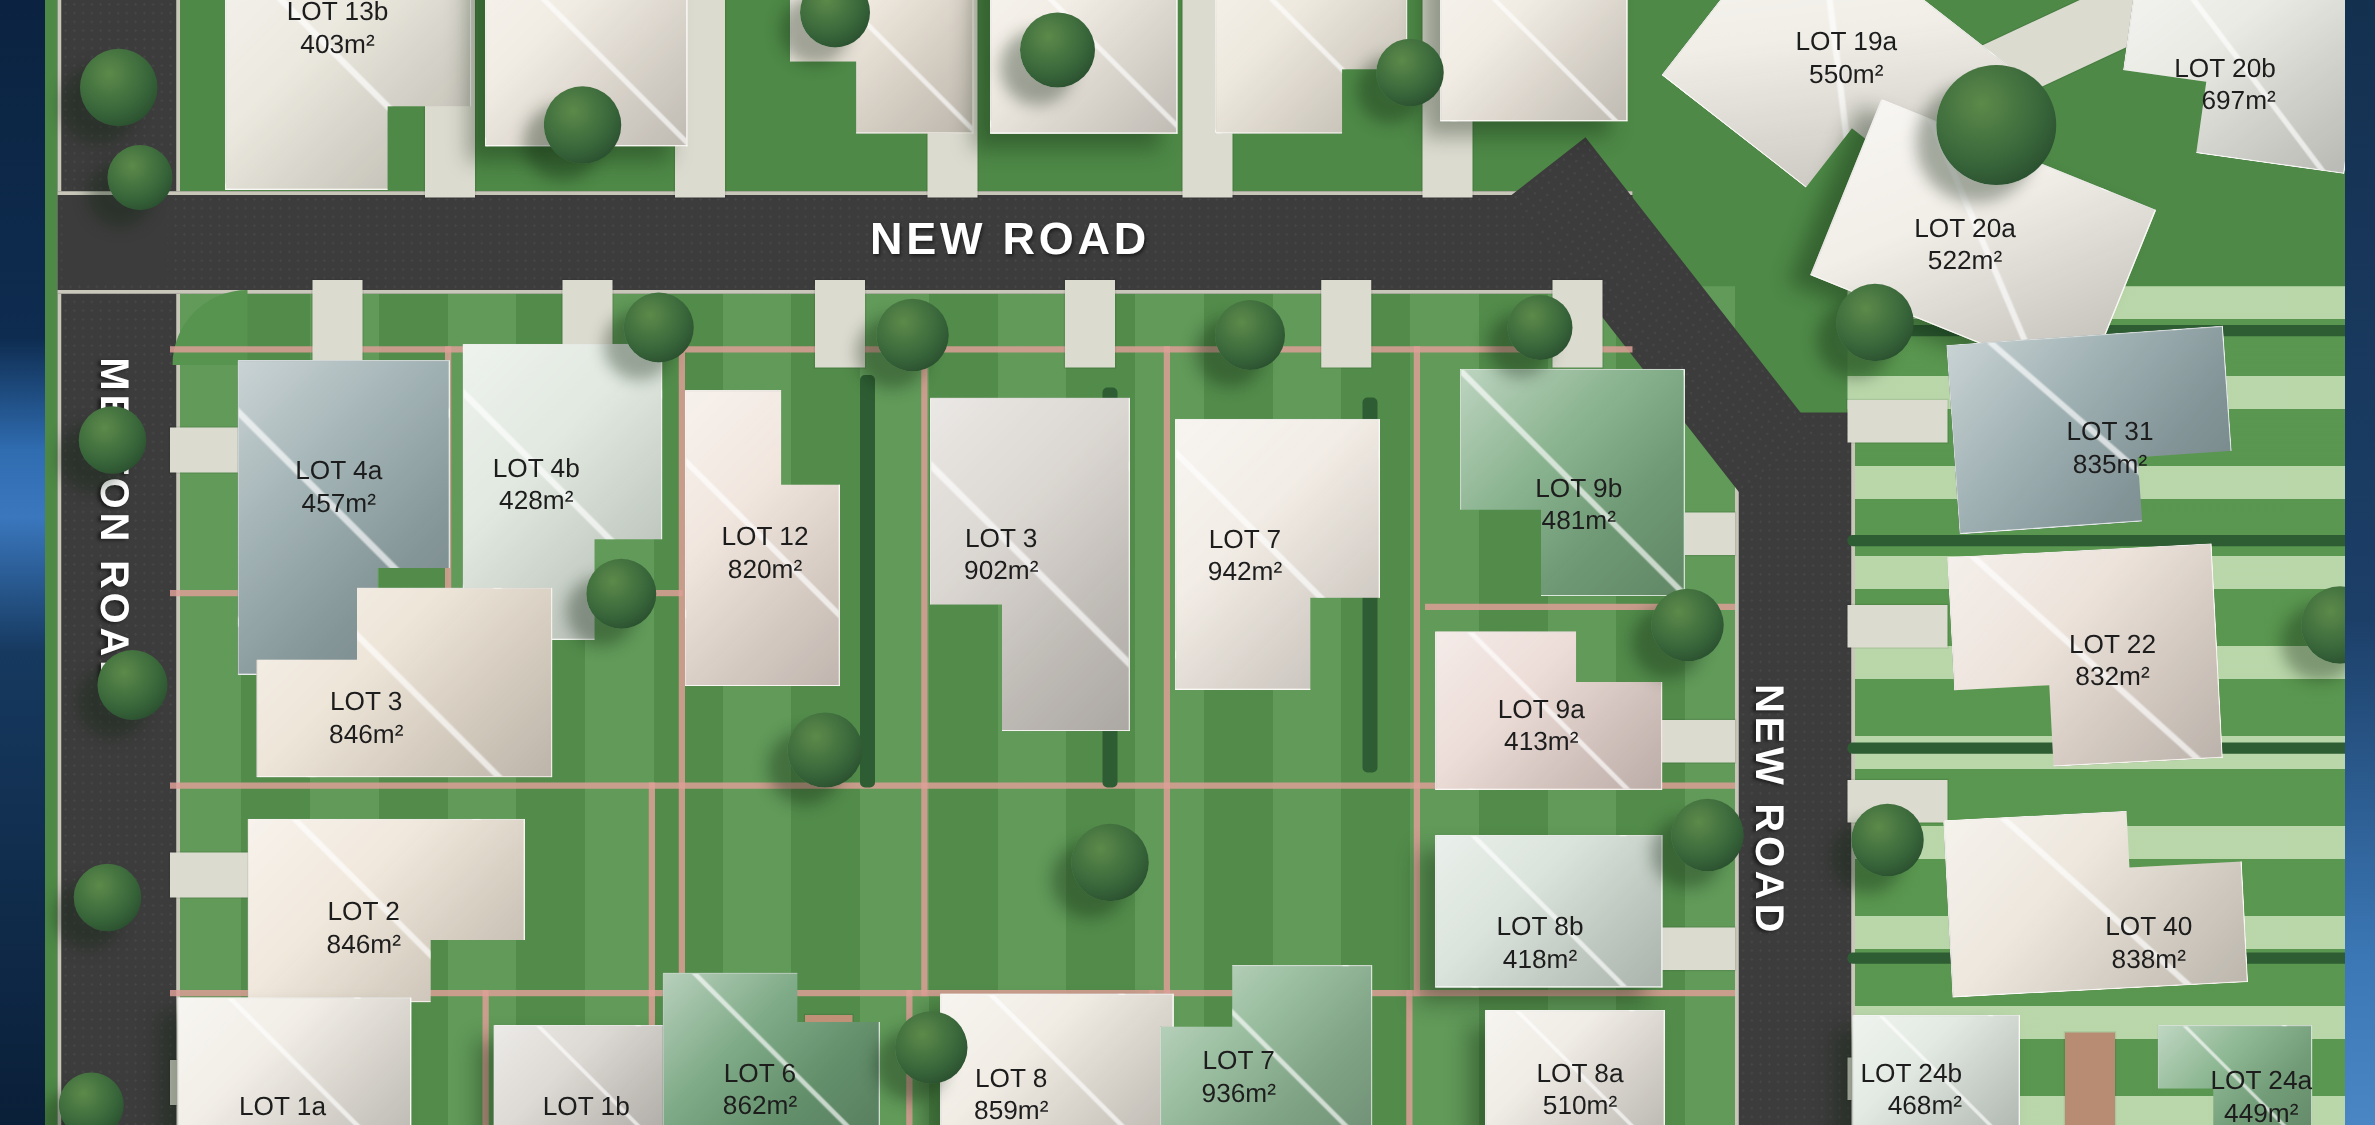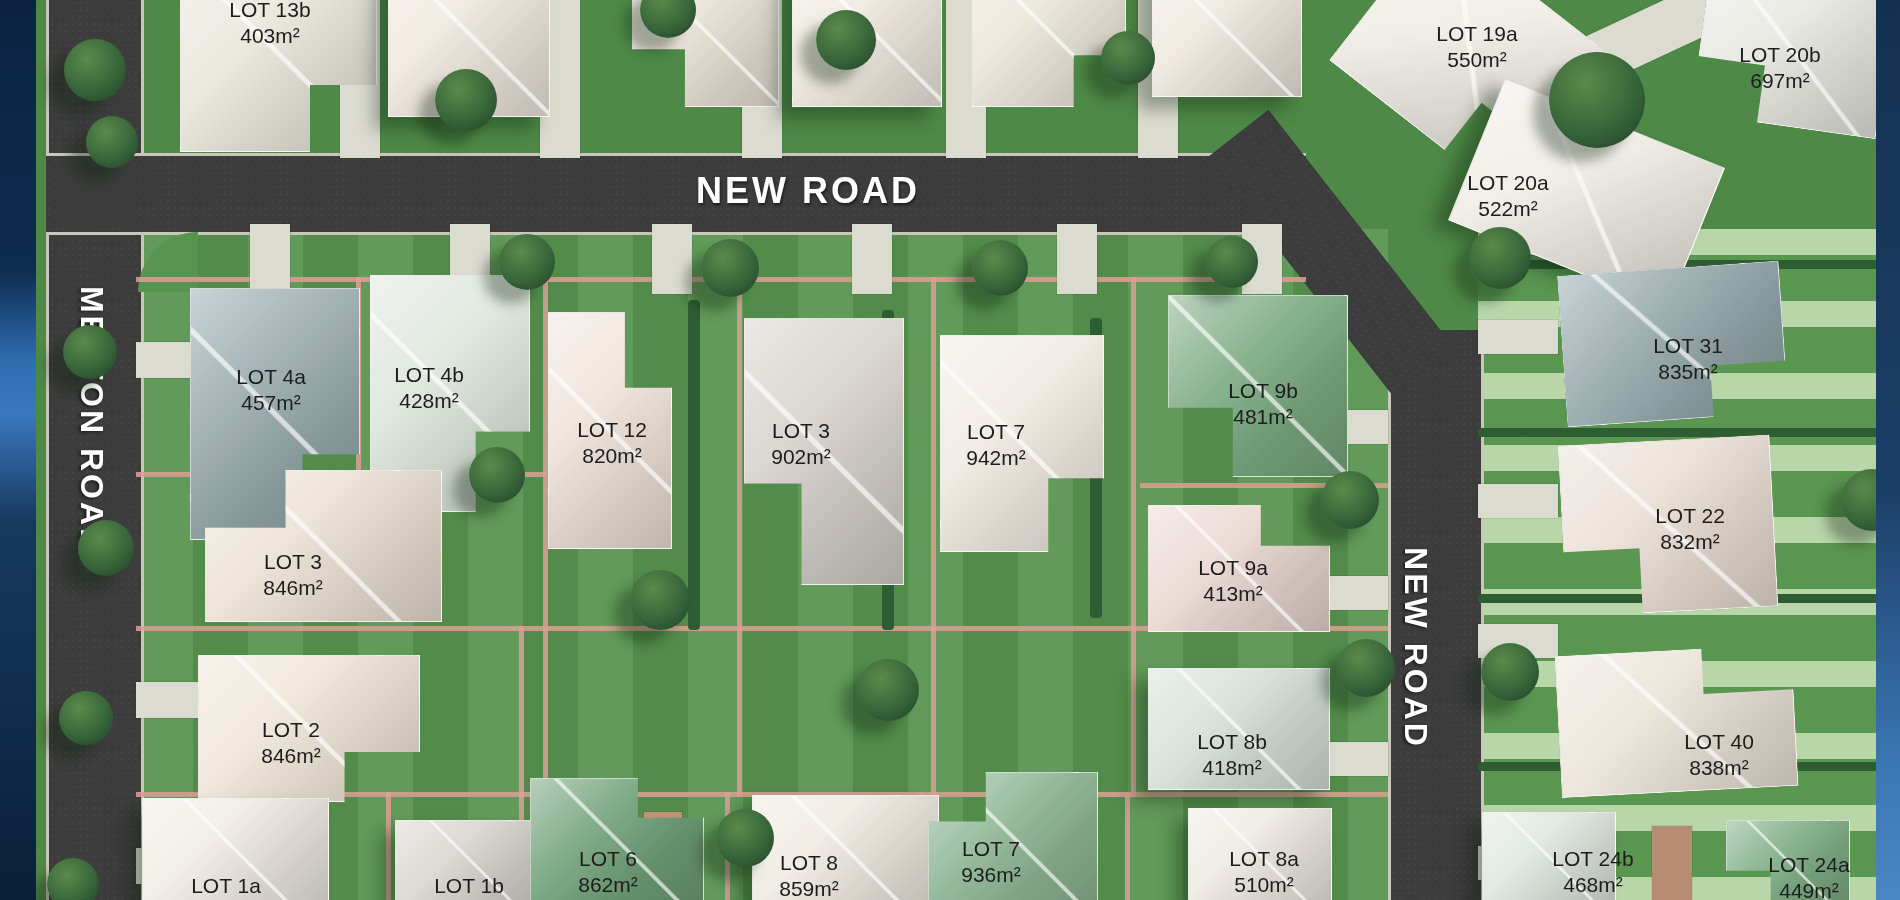--- a/index.html
+++ b/index.html
@@ -163,25 +163,25 @@
     <div class="tree" style="left: 1841px; top: 469px; width: 62px; height: 62px;"></div>
     <div class="tree" style="left: 1481px; top: 643px; width: 58px; height: 58px;"></div>
     <div class="lot" style="left: 270px; top: 23px;">
       <div>LOT 13b</div>
       <div>403m²</div>
     </div>
     <div class="lot" style="left: 1477px; top: 47px;">
       <div>LOT 19a</div>
       <div>550m²</div>
     </div>
-    <div class="lot" style="left: 1780px; top: 68px;">
+    <div class="lot" style="left: 1780px; top: 68px; text-align: right;">
       <div>LOT 20b</div>
       <div>697m²</div>
     </div>
-    <div class="lot" style="left: 1508px; top: 196px; text-align: center;">
+    <div class="lot" style="left: 1572px; top: 196px; text-align: center;">
       <div>LOT 20a</div>
       <div>522m²</div>
     </div>
     <div class="lot" style="left: 271px; top: 390px;">
       <div>LOT 4a</div>
       <div>457m²</div>
     </div>
     <div class="lot" style="left: 429px; top: 388px;">
       <div>LOT 4b</div>
       <div>428m²</div>
@@ -245,21 +245,21 @@
       <div>859m²</div>
     </div>
     <div class="lot" style="left: 991px; top: 862px;">
       <div>LOT 7</div>
       <div>936m²</div>
     </div>
     <div class="lot" style="left: 1264px; top: 872px;">
       <div>LOT 8a</div>
       <div>510m²</div>
     </div>
-    <div class="lot" style="left: 1593px; top: 872px;">
+    <div class="lot" style="left: 1529px; top: 872px; text-align: right;">
       <div>LOT 24b</div>
       <div>468m²</div>
     </div>
     <div class="lot" style="left: 1809px; top: 878px;">
       <div>LOT 24a</div>
       <div>449m²</div>
     </div>
   </div>
 
 </body></html>

